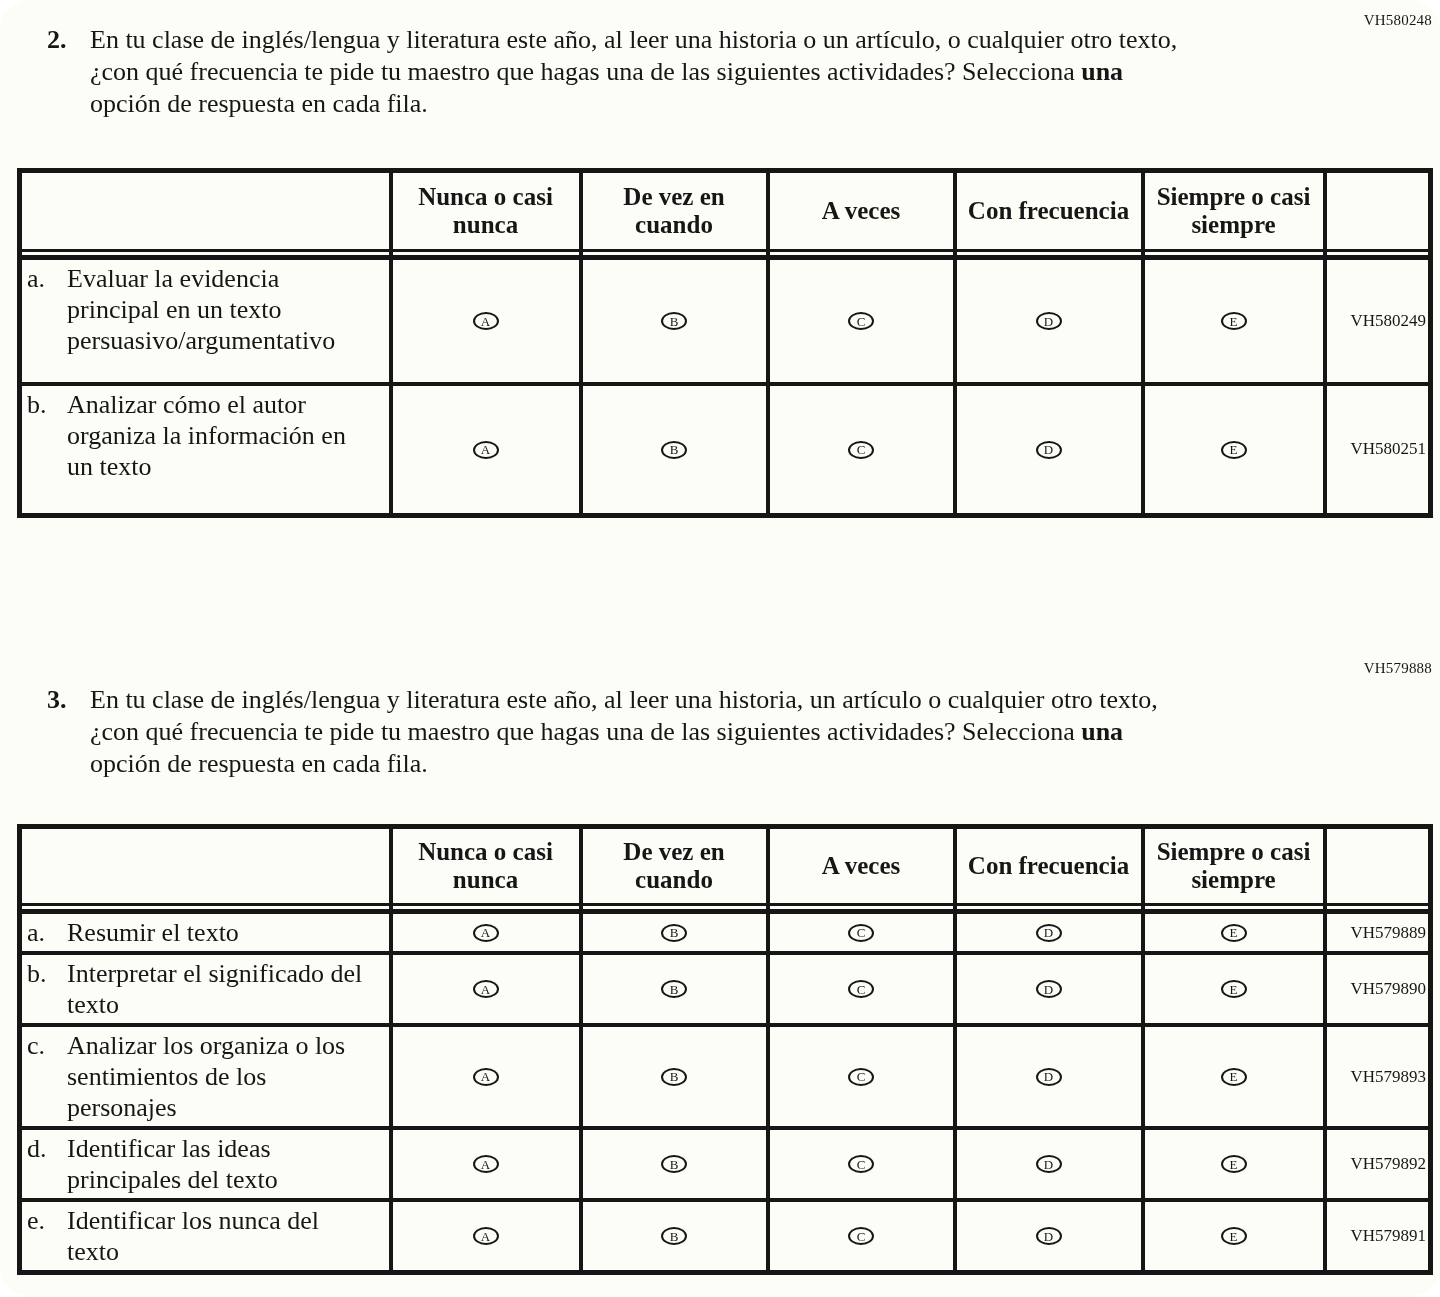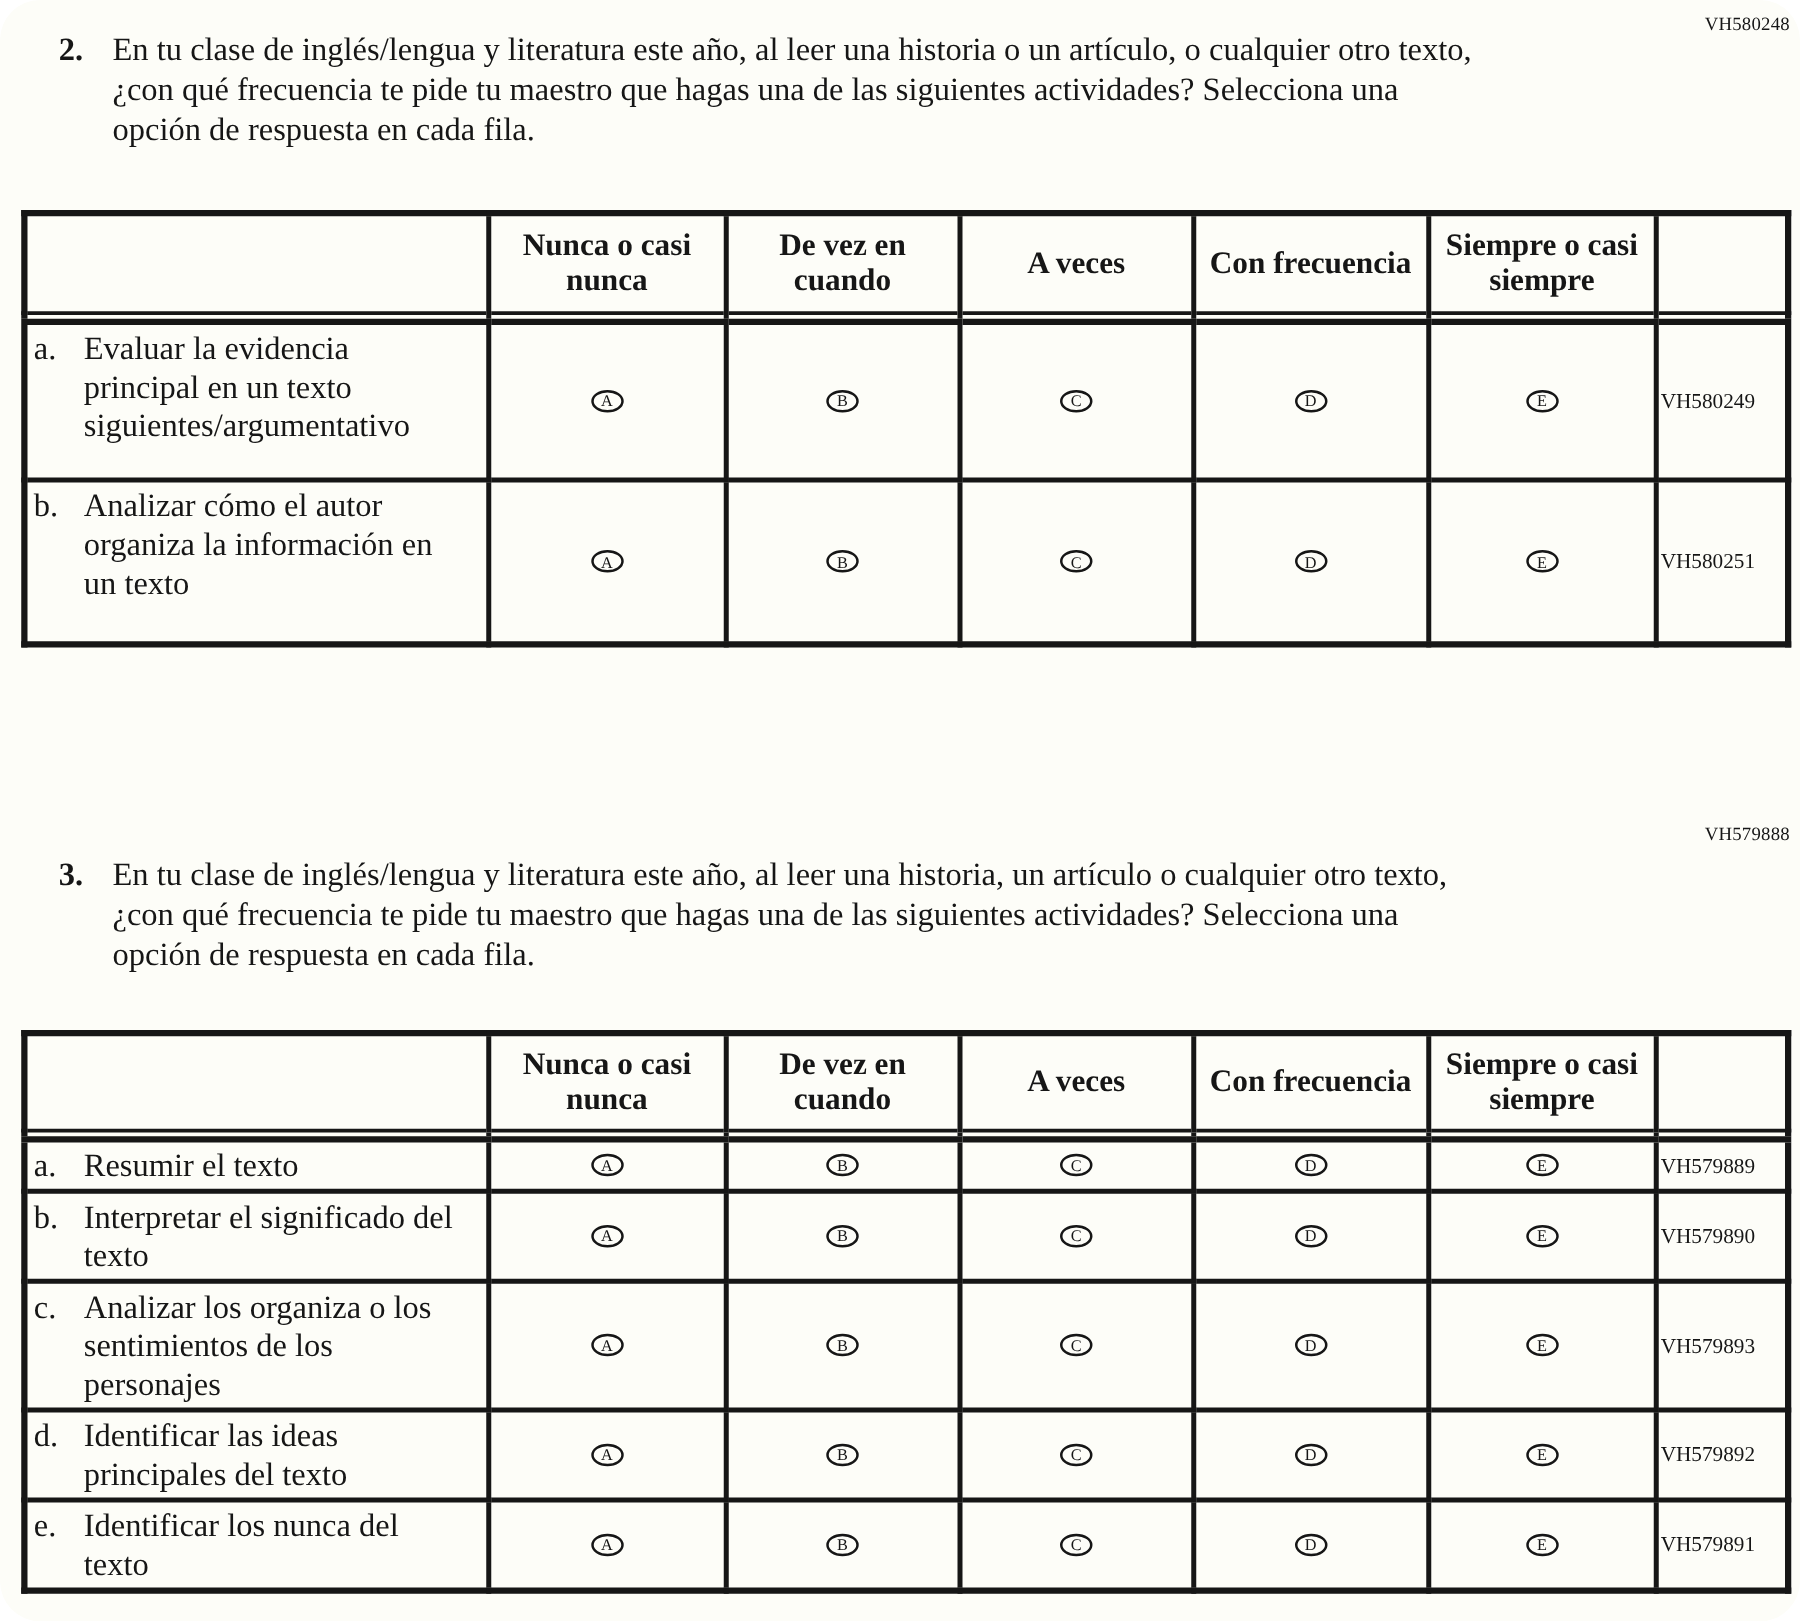--- a/index.html
+++ b/index.html
@@ -41,21 +41,21 @@
     width:43px;
     font-weight:700;
     font-size:26px;
     line-height:32px;
   }
   .q-text{
     width:1100px;
     font-size:26px;
     line-height:32px;
   }
-  .q-text b{font-weight:400;}
+  .q-text b{font-weight:700;}
   
   table.qtable{
     position:absolute;
     left:17px;
     width:1411px;
     border-collapse:collapse;
     table-layout:fixed;
     border:5px solid var(--ink);
     background:var(--paper);
     padding-left:20px;
@@ -108,21 +108,21 @@
     border:2px solid var(--ink);
     border-radius:50%;
     box-sizing:border-box;
   }
   .b-letter{
     font-size:13px;
     line-height:13px;
     font-family:"Liberation Serif","DejaVu Serif",serif;
   }
   td.code-cell{
-    text-align:left;
+    text-align:right;
     vertical-align:middle;
     font-size:17px;
     padding:0 2px;
   }
   
   #table-q2 tbody tr.data-0{height:126px;}
   #table-q2 tbody tr.data-1{height:132px;}
   #table-q3 tbody tr.data-0{height:29px;}
   #table-q3 tbody tr.data-1{height:71px;}
   #table-q3 tbody tr.data-2{height:99px;}
@@ -169,21 +169,21 @@
           <td></td>
           <td></td>
           <td></td>
       </tr>
     </thead>
     <tbody>
       <tr class="data-0">
         <td class="label-cell">
           <div class="label-wrap">
             <span class="row-letter">a.</span>
-            <span class="row-label">Evaluar la evidencia principal en un texto siguientes/argumentativo</span>
+            <span class="row-label">Evaluar la evidencia principal en un texto persuasivo/argumentativo</span>
           </div>
         </td>
         <td class="opt-cell"><span class="bubble">
               <span class="b-letter">A</span>
             </span></td>
         <td class="opt-cell"><span class="bubble">
               <span class="b-letter">B</span>
             </span></td>
         <td class="opt-cell"><span class="bubble">
               <span class="b-letter">C</span>

